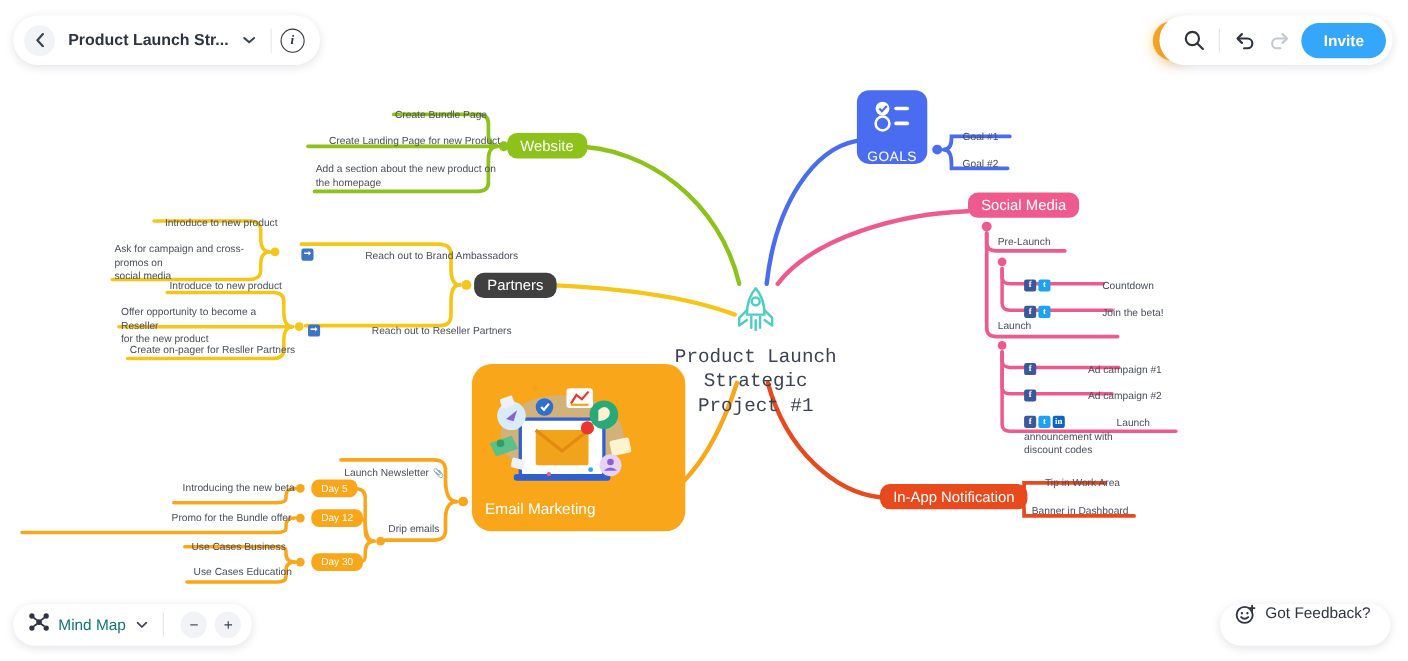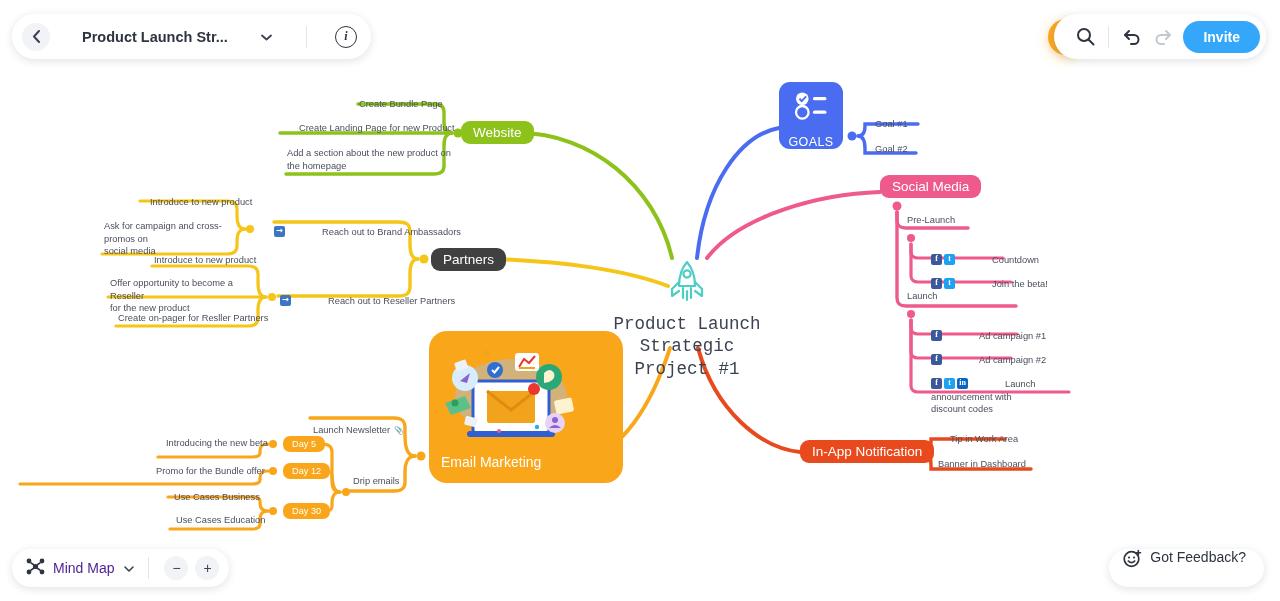--- a/index.html
+++ b/index.html
@@ -13,21 +13,20 @@
   #canvas { position: absolute; inset: 0; }
   svg.links { position: absolute; inset: 0; width: 1280px; height: 601px; pointer-events: none; }
 
   
   .titlebar {
     position: absolute; left: 12px; top: 14px;
     height: 45px; display: flex; align-items: center;
     background: #fff; border-radius: 24px;
     box-shadow: 0 2px 9px rgba(20,30,60,.13);
     padding: 0 8px 0 10px;
-    gap: 20px;
   }
   .circ-btn {
     width: 28px; height: 28px; border-radius: 50%;
     background: #f2f3f6; display: flex; align-items: center; justify-content: center;
     color: #3b4254; font-size: 13px; cursor: pointer; flex: 0 0 auto;
   }
   .doc-title {
     font-size: 14.5px; font-weight: 700; color: #2e3440;
     margin: 0 7px 0 12px; white-space: nowrap;
   }
@@ -64,21 +63,21 @@
   }
 
   
   .bottom-left {
     position: absolute; left: 12px; bottom: 14px;
     height: 38px; display: flex; align-items: center;
     background: #fff; border-radius: 20px;
     box-shadow: 0 2px 9px rgba(20,30,60,.13);
     padding: 0 10px 0 14px;
   }
-  .mm-label { font-size: 14px; color: #4c1d95; font-weight: 400; margin: 0 4px 0 8px; }
+  .mm-label { font-size: 14px; color: #0f766e; font-weight: 400; margin: 0 4px 0 8px; }
   .zoom-btn {
     width: 24px; height: 24px; border-radius: 50%; background: #f2f3f6;
     color: #3b4254; font-size: 14px; display: flex; align-items: center;
     justify-content: center; cursor: pointer; margin-left: 7px;
   }
   .feedback {
     position: absolute; right: 16px; bottom: 14px;
     height: 38px; display: flex; 
     background: #fff; border-radius: 20px;
     box-shadow: 0 2px 9px rgba(20,30,60,.13);
@@ -126,21 +125,21 @@
     position: absolute; border-radius: 7px; color: #fff;
     font-size: 9.2px; padding: 3px 9px; background: #f9a61a; cursor: pointer;
     white-space: nowrap;
   }
   .sico { display: inline-block; width: 11px; height: 11px; border-radius: 2px;
           vertical-align: -1.5px; margin-right: 2px; position: relative; }
   .sico.fb { background: #3b5998; }
   .sico.tw { background: #1da1f2; }
   .sico.li { background: #0a66c2; }
   .sico.arrow { background: #3d74c4; width: 11px; height: 11px; }
-  .sico-txt { margin-left: 3px; padding-left: 32px; }
+  .sico-txt { margin-left: 13px; padding-left: 32px; }
   .glyph { position: absolute; inset: 0; color: #fff; font-size: 8px;
            font-weight: 700; display: flex; align-items: center; justify-content: center;
            font-family: "Liberation Serif", serif; line-height: 1; }
   .clip { font-size: 8px; color: #8a9099; margin-left: 4px; }
 </style>
 </head>
 <body>
 
 <div id="canvas">
 

